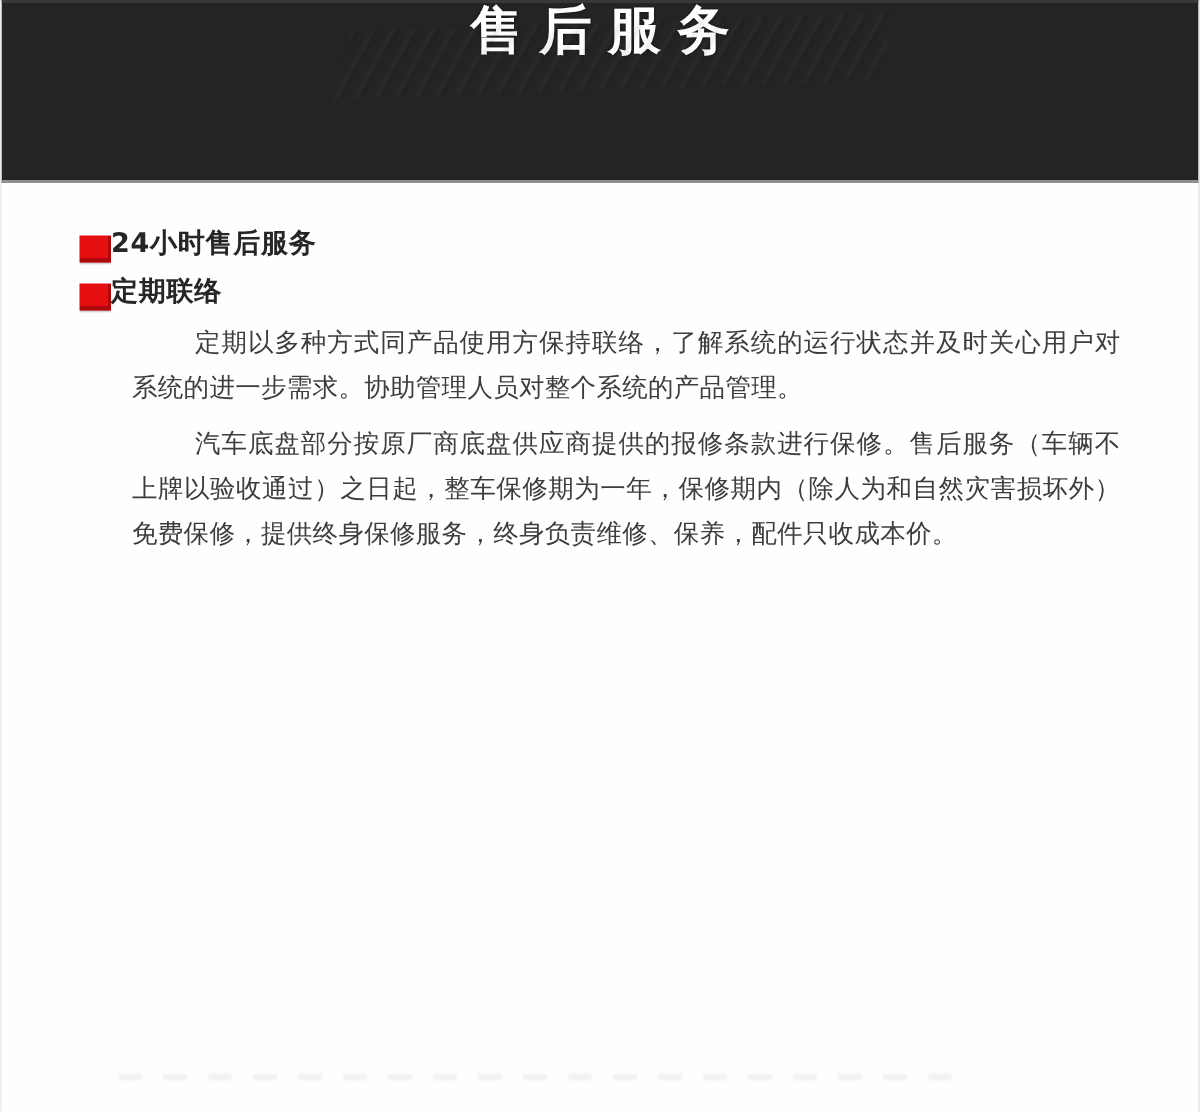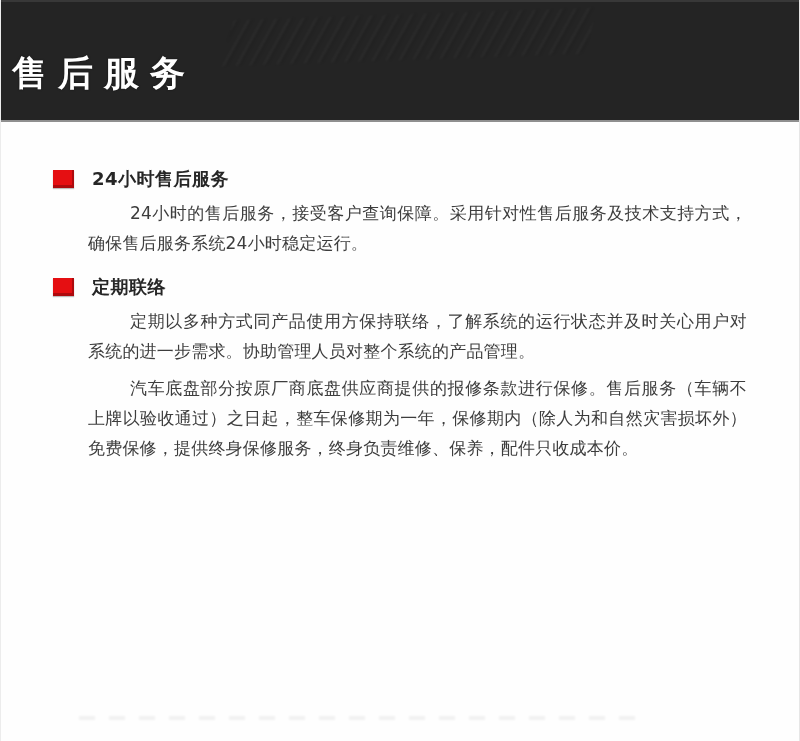--- a/index.html
+++ b/index.html
@@ -40,42 +40,40 @@
       105deg,
       rgba(150,150,150,0.10) 0 3px,
       rgba(0,0,0,0.12) 3px 6px,
       transparent 6px 13px
     );
     filter: blur(1px);
     opacity: 0.55;
   }
   .hero-title {
     margin: 0;
-    padding-top: 52px;
+    text-align: center;
     color: #ffffff;
     font-size: 35px;
     line-height: 38px;
     font-weight: 700;
     letter-spacing: 11px;
     text-indent: 11px;
     text-shadow: 0 0 2px rgba(0,0,0,0.55);
   }
   
   .content {
     padding: 28px 52px 0 87px;
   }
   .section { margin-top: 7px; }
   .section:first-child { margin-top: 0; }
   .sec-head {
     display: flex;
-    align-items: center;
-    gap: 18px;
+    align-items: flex-end;
     margin-left: -35px;
     height: 25px;
-    margin-top: 16px;
   }
   .bullet {
     flex: 0 0 auto;
     width: 21px;
     height: 18px;
     background: #e50f12;
     box-shadow: inset -2px -3px 0 rgba(130,8,10,0.55), 0 1px 1px rgba(0,0,0,0.25);
   }
   .sec-title {
     margin: 0;
@@ -120,21 +118,20 @@
     <h1 class="hero-title">售后服务</h1>
   </header>
 
   <main class="content">
 
     <section class="section">
       <div class="sec-head">
         <span class="bullet"></span>
         <h2 class="sec-title">24小时售后服务</h2>
       </div>
-      <p class="para">24小时的售后服务，接受客户查询保障。采用针对性售后服务及技术支持方式，确保售后服务系统24小时稳定运行。</p>
     </section>
 
     <section class="section">
       <div class="sec-head">
         <span class="bullet"></span>
         <h2 class="sec-title">定期联络</h2>
       </div>
       <p class="para">定期以多种方式同产品使用方保持联络，了解系统的运行状态并及时关心用户对系统的进一步需求。协助管理人员对整个系统的产品管理。</p>
     </section>
 

